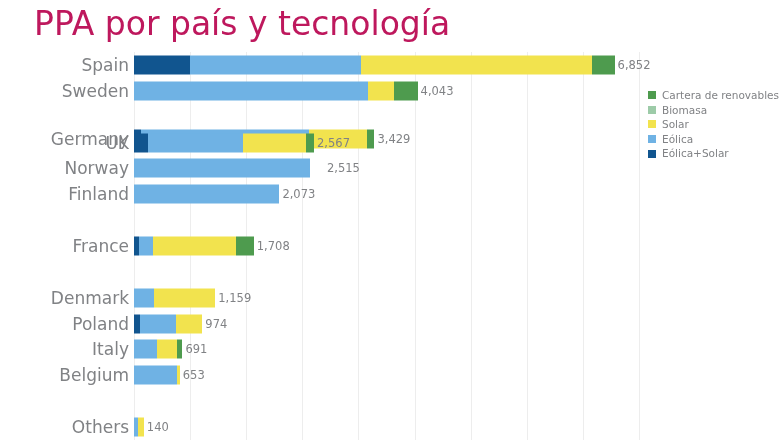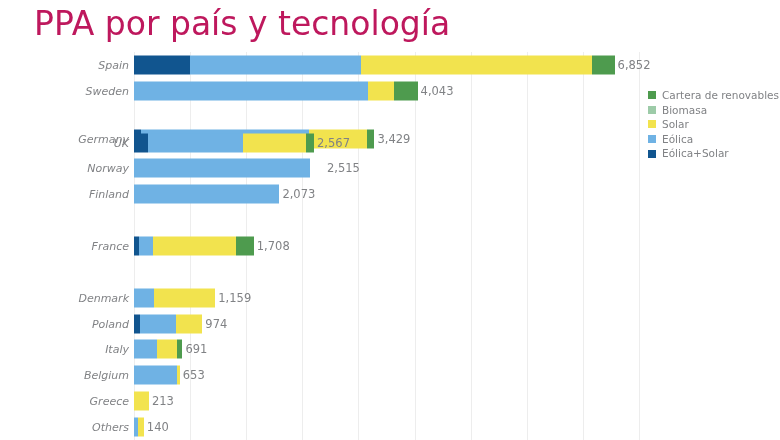--- a/index.html
+++ b/index.html
@@ -45,25 +45,24 @@
     position:absolute;
     left:0;
     height:25.9px;
     width:780px;
   }
   .row-label{
     position:absolute;
     right:651px;
     top:50%;
     transform:translateY(-50%);
-    font-size:11px;
+    font-size:17px;
     color:#808285;
     white-space:nowrap;
     text-align:right;
-    font-style:italic;
   }
   .bar-track{
     position:absolute;
     left:134px;
     top:50%;
     transform:translateY(-50%);
     height:19px;
     display:flex;
     align-items:stretch;
   }
@@ -209,27 +208,20 @@
         <div class="row-value" style="left: 182.466px;">691</div>
       </div>
       <div class="row" style="top: 310.4px; height: 25.8667px;">
         <div class="row-label">Belgium</div>
         <div class="bar-track">
           <span class="seg" style="width: 43.3458px; background: rgb(111, 178, 228);"></span>
           <span class="seg" style="width: 2.45486px; background: rgb(242, 227, 78);"></span>
         </div>
         <div class="row-value" style="left: 179.801px;">653</div>
       </div>
-      <div class="row" style="top: 336.267px; height: 25.8667px;">
-        <div class="row-label">Greece</div>
-        <div class="bar-track">
-          <span class="seg" style="width: 14.9396px; background: rgb(242, 227, 78);"></span>
-        </div>
-        <div class="row-value" style="left: 148.94px;">213</div>
-      </div>
       <div class="row" style="top: 362.133px; height: 25.8667px;">
         <div class="row-label">Others</div>
         <div class="bar-track">
           <span class="seg" style="width: 4.20833px; background: rgb(111, 178, 228);"></span>
           <span class="seg" style="width: 5.61111px; background: rgb(242, 227, 78);"></span>
         </div>
         <div class="row-value" style="left: 143.819px;">140</div>
       </div>
     </div>
 </div>

